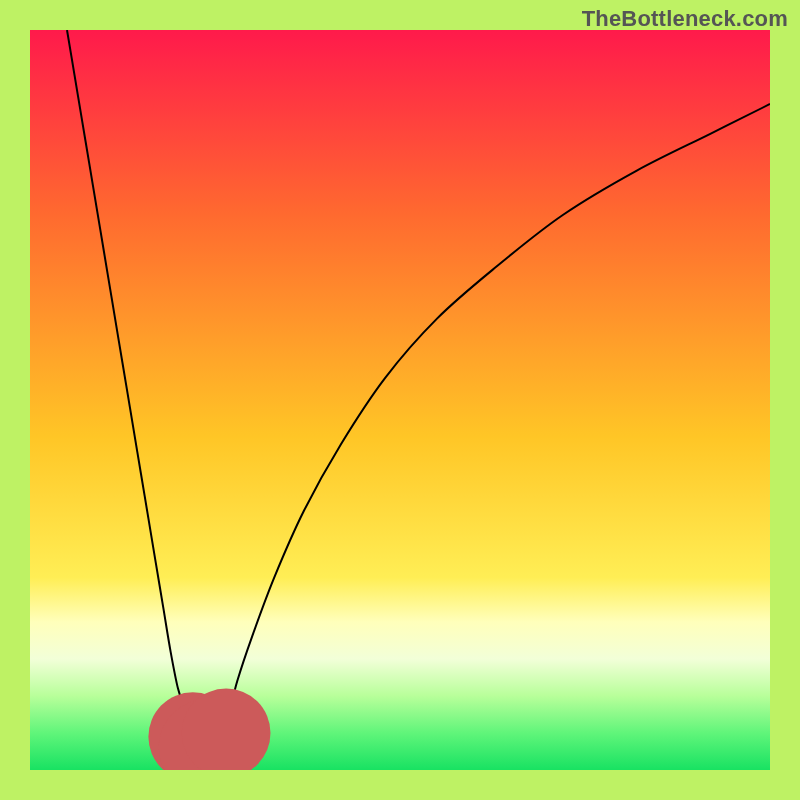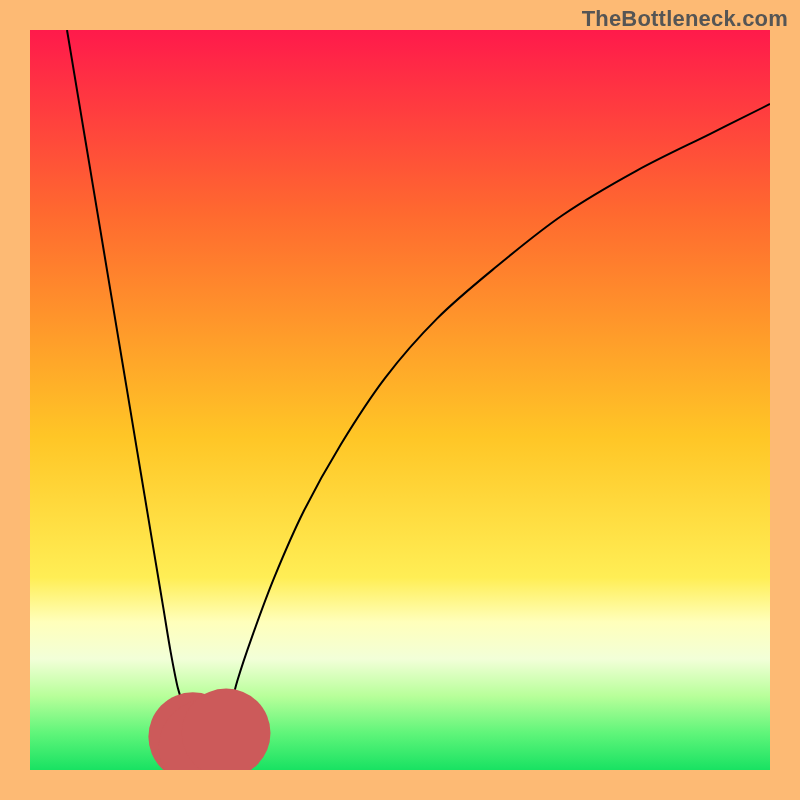--- a/index.html
+++ b/index.html
@@ -10,21 +10,21 @@
     background: #000;
     overflow: hidden;
     font-family: Arial, Helvetica, sans-serif;
   }
   .frame {
     position: absolute;
     left: 0;
     top: 0;
     width: 800px;
     height: 800px;
-    background: #fdba74;
+    background: #bef264;
   }
   .plot-area {
     position: absolute;
     left: 30px;
     top: 30px;
     width: 740px;
     height: 740px;
     box-sizing: border-box;
     overflow: hidden;
   }

